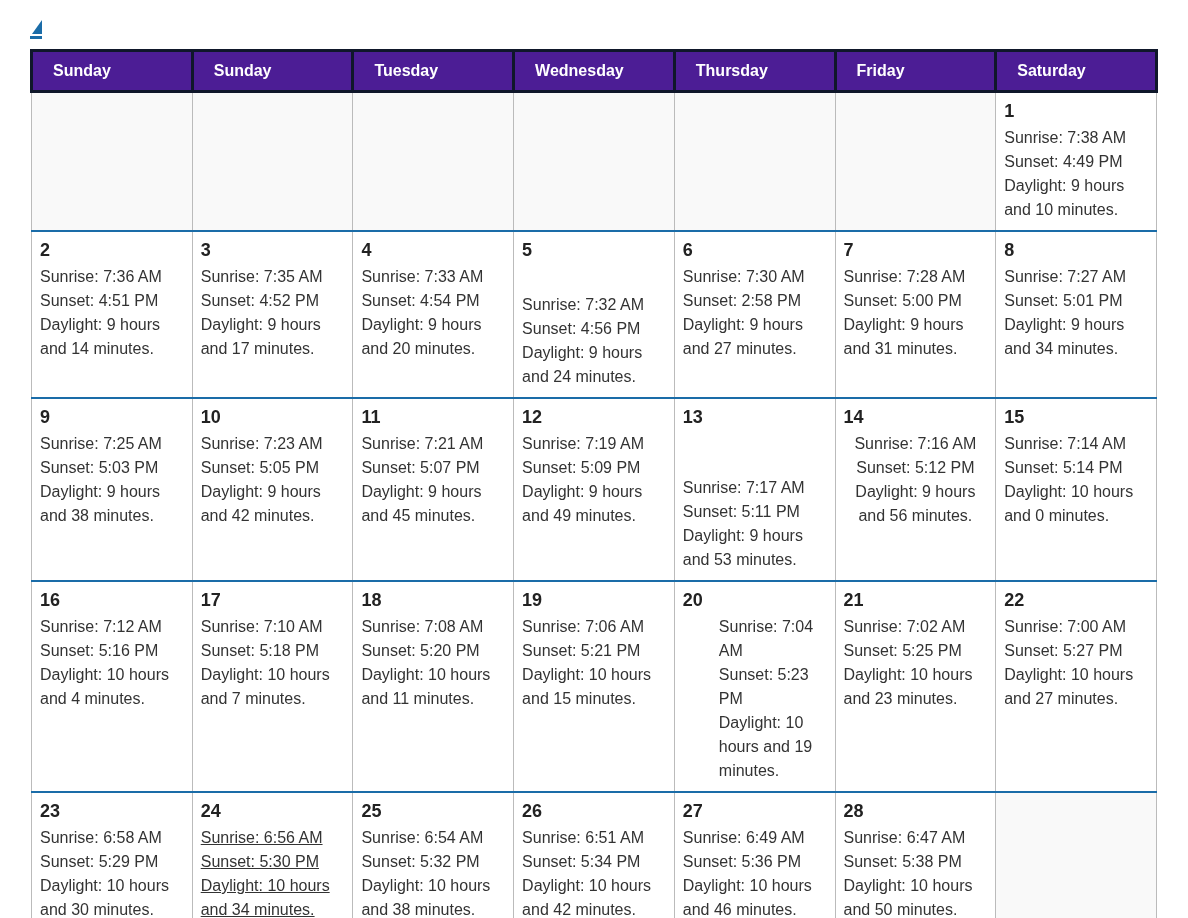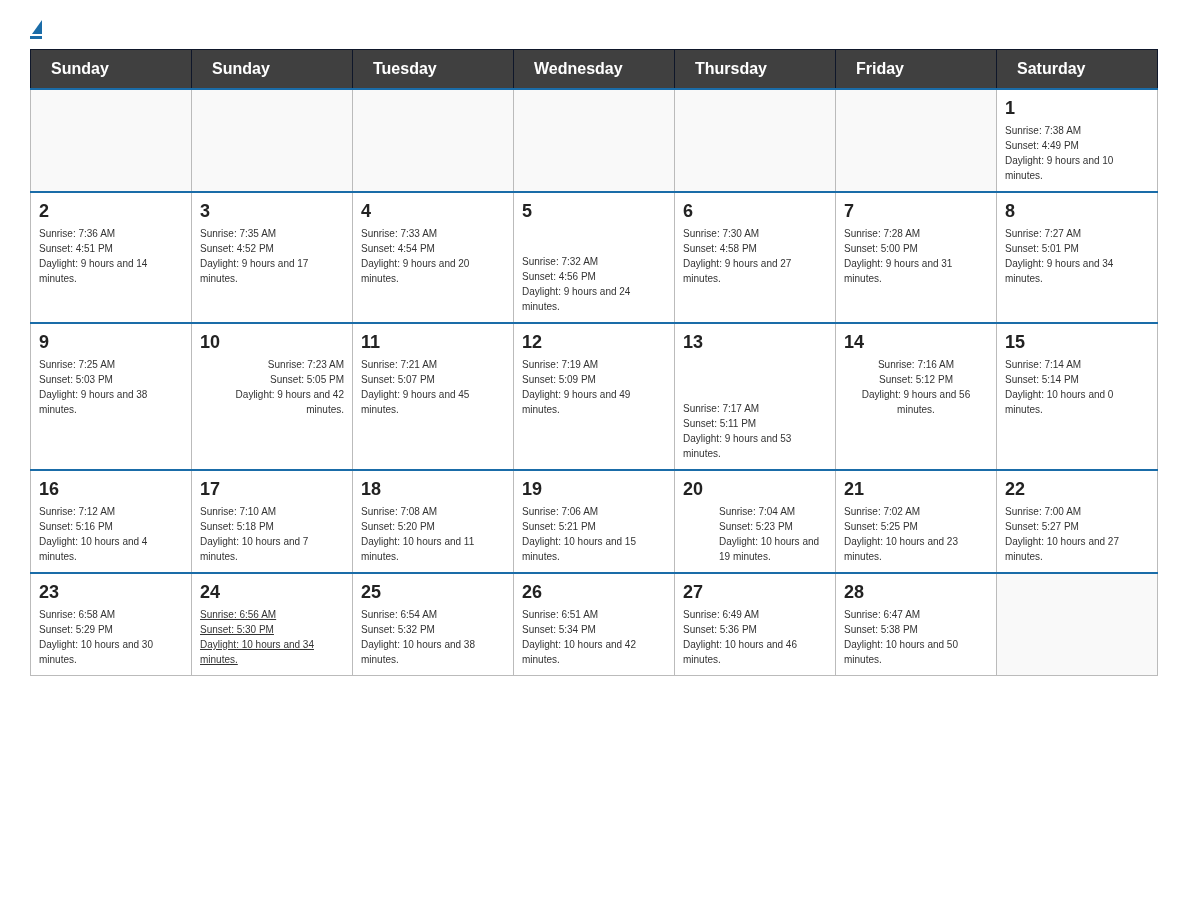--- a/index.html
+++ b/index.html
@@ -58,27 +58,27 @@
       font-size: 22px;
       color: #444;
       margin-top: 4px;
     }
     .calendar {
       width: 100%;
       border-collapse: collapse;
       margin-top: 10px;
     }
     .calendar th {
-      background: #404040;
+      background: #4c1d95;
       color: #fff;
       font-size: 16px;
       font-weight: bold;
       padding: 10px 20px;
       text-align: left;
-      border: 1px solid #0f172a;
+      border: 3px solid #0f172a;
     }
     .calendar td {
       vertical-align: top;
       padding: 8px 8px;
       border: 1px solid #bbb;
       width: calc(100% / 7);
       min-height: 110px;
       font-size: 13px;
       color: #333;
       background: #fff;
@@ -87,21 +87,21 @@
       background: #f9f9f9;
     }
     .day-num {
       font-size: 18px;
       font-weight: bold;
       color: #222;
       display: block;
       margin-bottom: 4px;
     }
     .day-info {
-      font-size: 10px;
+      font-size: 16px;
       line-height: 1.5;
       color: #333;
     }
     .row-top td {
       border-top: 2px solid #1a6ca8;
     }
   </style>
 </head>
 <body>
 
@@ -169,21 +169,21 @@
           </td>
           <td>
             <span class="day-num">5</span>
             <div class="day-info" style="white-space: pre-line; margin-top: 32px;">Sunrise: 7:32 AM
 Sunset: 4:56 PM
 Daylight: 9 hours and 24 minutes.</div>
           </td>
           <td>
             <span class="day-num">6</span>
             <div class="day-info" style="white-space: pre-line;">Sunrise: 7:30 AM
-Sunset: 4:58 PM
+Sunset: 2:58 PM
 Daylight: 9 hours and 27 minutes.</div>
           </td>
           <td>
             <span class="day-num">7</span>
             <div class="day-info" style="white-space: pre-line;">Sunrise: 7:28 AM
 Sunset: 5:00 PM
 Daylight: 9 hours and 31 minutes.</div>
           </td>
           <td>
             <span class="day-num">8</span>
@@ -194,21 +194,21 @@
         </tr>
         <tr class="row-top">
           <td>
             <span class="day-num">9</span>
             <div class="day-info" style="white-space: pre-line;">Sunrise: 7:25 AM
 Sunset: 5:03 PM
 Daylight: 9 hours and 38 minutes.</div>
           </td>
           <td>
             <span class="day-num">10</span>
-            <div class="day-info" style="white-space: pre-line; text-align: right;">Sunrise: 7:23 AM
+            <div class="day-info" style="white-space: pre-line;">Sunrise: 7:23 AM
 Sunset: 5:05 PM
 Daylight: 9 hours and 42 minutes.</div>
           </td>
           <td>
             <span class="day-num">11</span>
             <div class="day-info" style="white-space: pre-line;">Sunrise: 7:21 AM
 Sunset: 5:07 PM
 Daylight: 9 hours and 45 minutes.</div>
           </td>
           <td>

